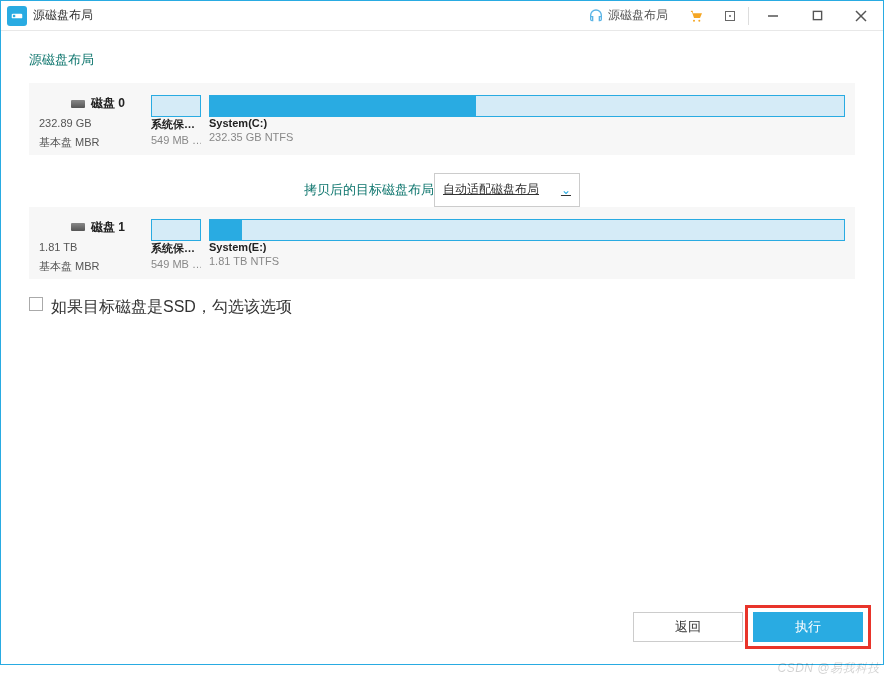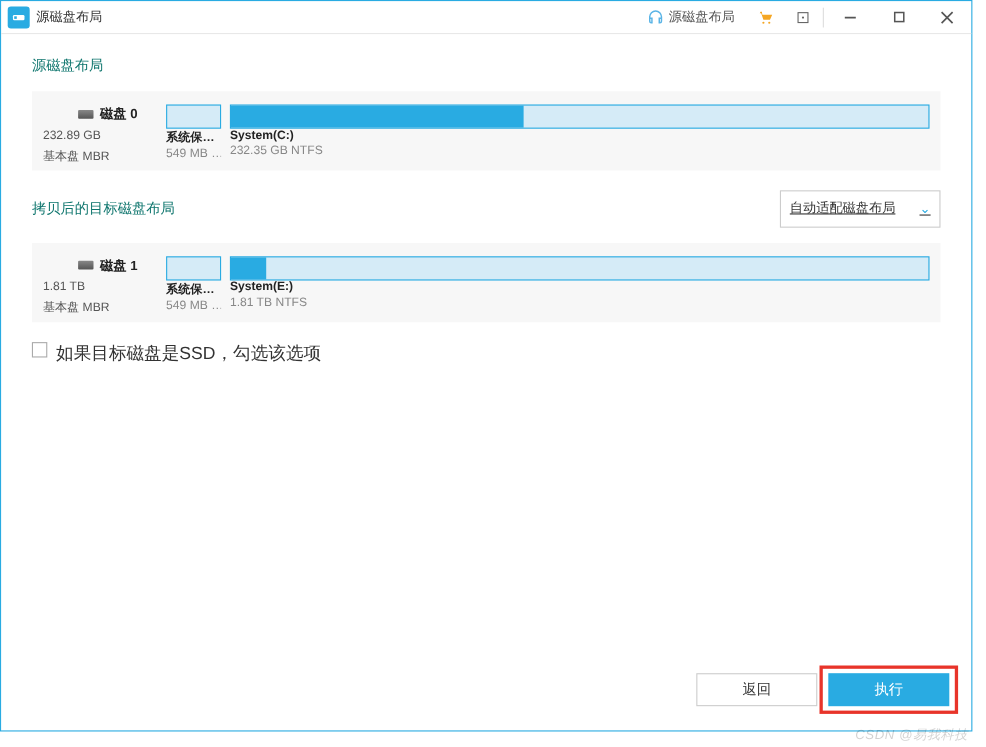--- a/index.html
+++ b/index.html
@@ -22,21 +22,21 @@
     .disk-head { display: flex; align-items: center; gap: 6px; padding-left: 32px; }
     .disk-icon { width: 14px; height: 8px; background: linear-gradient(#888, #555); border-radius: 1px; display: inline-block; }
     .disk-name { font-size: 12px; font-weight: bold; color: #222; }
     .disk-sub { font-size: 11px; color: #555; margin-top: 4px; padding-left: 0; line-height: 1.4; }
     .parts { flex: 1; display: flex; gap: 8px; }
     .part { display: flex; flex-direction: column; }
     .part-bar { height: 22px; border: 1px solid #29ABE2; background: #D5EBF7; position: relative; }
     .part-fill { position: absolute; top: 0; left: 0; bottom: 0; background: #29ABE2; }
     .part-label { font-size: 11px; font-weight: bold; color: #222; margin-top: 0; white-space: nowrap; overflow: hidden; }
     .part-detail { font-size: 11px; color: #888; margin-top: 2px; white-space: nowrap; overflow: hidden; }
-    .layout-row { display: flex; align-items: center; justify-content: space-between; margin-bottom: 14px; }
+    .layout-row { display: flex; align-items: center; justify-content: center; }
     .dropdown { border: 1px solid #ccc; height: 21px; width: 146px; display: flex; align-items: center; justify-content: space-between; padding: 16px 8px; font-size: 12px; color: #333; cursor: pointer; text-decoration: underline; }
     .dropdown .chev { color: #29ABE2; }
     .ssd-row { display: flex; align-items: flex-start; gap: 8px; font-size: 16px; color: #333; margin-top: 10px; }
     .checkbox { width: 14px; height: 14px; border: 1px solid #aaa; background: #fff; cursor: pointer; }
     .footer { position: absolute; bottom: 22px; right: 20px; display: flex; gap: 10px; }
     .btn { width: 110px; height: 30px; display: flex; align-items: center; justify-content: center; font-size: 13px; cursor: pointer; }
     .btn-back { border: 1px solid #ccc; background: #fff; color: #333; }
     .btn-exec { background: #29ABE2; color: #fff; border: none; }
     .highlight { position: absolute; border: 3px solid #E8342A; pointer-events: none; }
     .watermark { position: absolute; right: 16px; bottom: 2px; font-size: 12px; color: rgba(0,0,0,0.18); font-style: italic; letter-spacing: 0.5px; text-align: right; }

